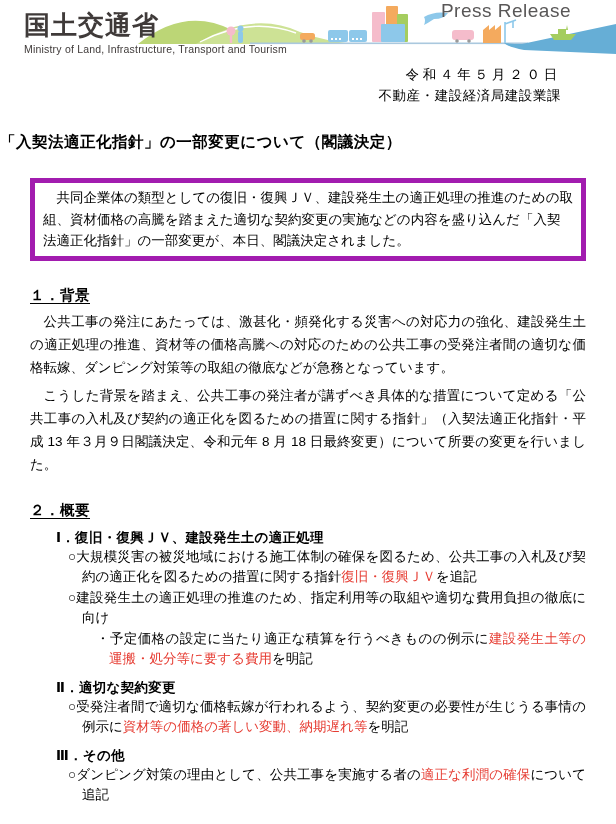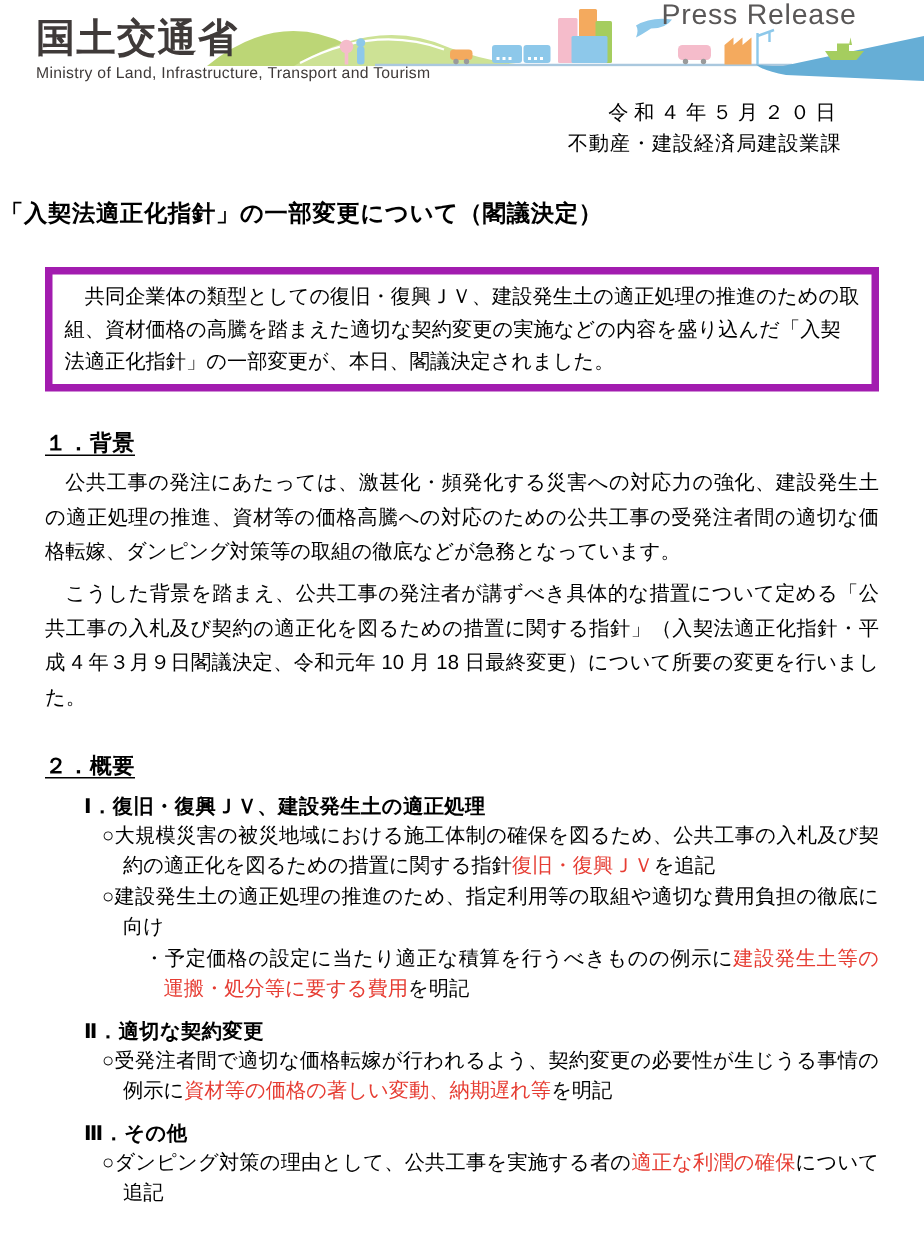--- a/index.html
+++ b/index.html
@@ -140,21 +140,21 @@
   </div>
 </div>
 
 <div class="doc-title">「入契法適正化指針」の一部変更について（閣議決定）</div>
 
 <div class="summary-box">　共同企業体の類型としての復旧・復興ＪＶ、建設発生土の適正処理の推進のための取組、資材価格の高騰を踏まえた適切な契約変更の実施などの内容を盛り込んだ「入契法適正化指針」の一部変更が、本日、閣議決定されました。</div>
 
 <div class="content" id="sections-root">
     <div class="sec-heading">１．背景</div>
     <p class="para">公共工事の発注にあたっては、激甚化・頻発化する災害への対応力の強化、建設発生土の適正処理の推進、資材等の価格高騰への対応のための公共工事の受発注者間の適切な価格転嫁、ダンピング対策等の取組の徹底などが急務となっています。</p>
-    <p class="para">こうした背景を踏まえ、公共工事の発注者が講ずべき具体的な措置について定める「公共工事の入札及び契約の適正化を図るための措置に関する指針」（入契法適正化指針・平成 4 年３月９日閣議決定、令和元年 10 月 18 日最終変更）について所要の変更を行いました。</p>
+    <p class="para">こうした背景を踏まえ、公共工事の発注者が講ずべき具体的な措置について定める「公共工事の入札及び契約の適正化を図るための措置に関する指針」（入契法適正化指針・平成 13 年３月９日閣議決定、令和元年 8 月 18 日最終変更）について所要の変更を行いました。</p>
     <div class="sec-heading">２．概要</div>
     <div class="sec2-body">
       <div class="subsec-heading">Ⅰ．復旧・復興ＪＶ、建設発生土の適正処理</div>
       <div class="bullet"><span>○</span><span>大規模災害の被災地域における施工体制の確保を図るため、公共工事の入札及び契約の適正化を図るための措置に関する指針</span><span class="red">復旧・復興ＪＶ</span><span>を追記</span></div>
       <div class="bullet"><span>○</span><span>建設発生土の適正処理の推進のため、指定利用等の取組や適切な費用負担の徹底に向け</span></div>
       <div class="subbullet"><span>・</span><span>予定価格の設定に当たり適正な積算を行うべきものの例示に</span><span class="red">建設発生土等の運搬・処分等に要する費用</span><span>を明記</span></div>
       <div class="subsec-heading">Ⅱ．適切な契約変更</div>
       <div class="bullet"><span>○</span><span>受発注者間で適切な価格転嫁が行われるよう、契約変更の必要性が生じうる事情の例示に</span><span class="red">資材等の価格の著しい変動、納期遅れ等</span><span>を明記</span></div>
       <div class="subsec-heading">Ⅲ．その他</div>
       <div class="bullet"><span>○</span><span>ダンピング対策の理由として、公共工事を実施する者の</span><span class="red">適正な利潤の確保</span><span>について追記</span></div>

